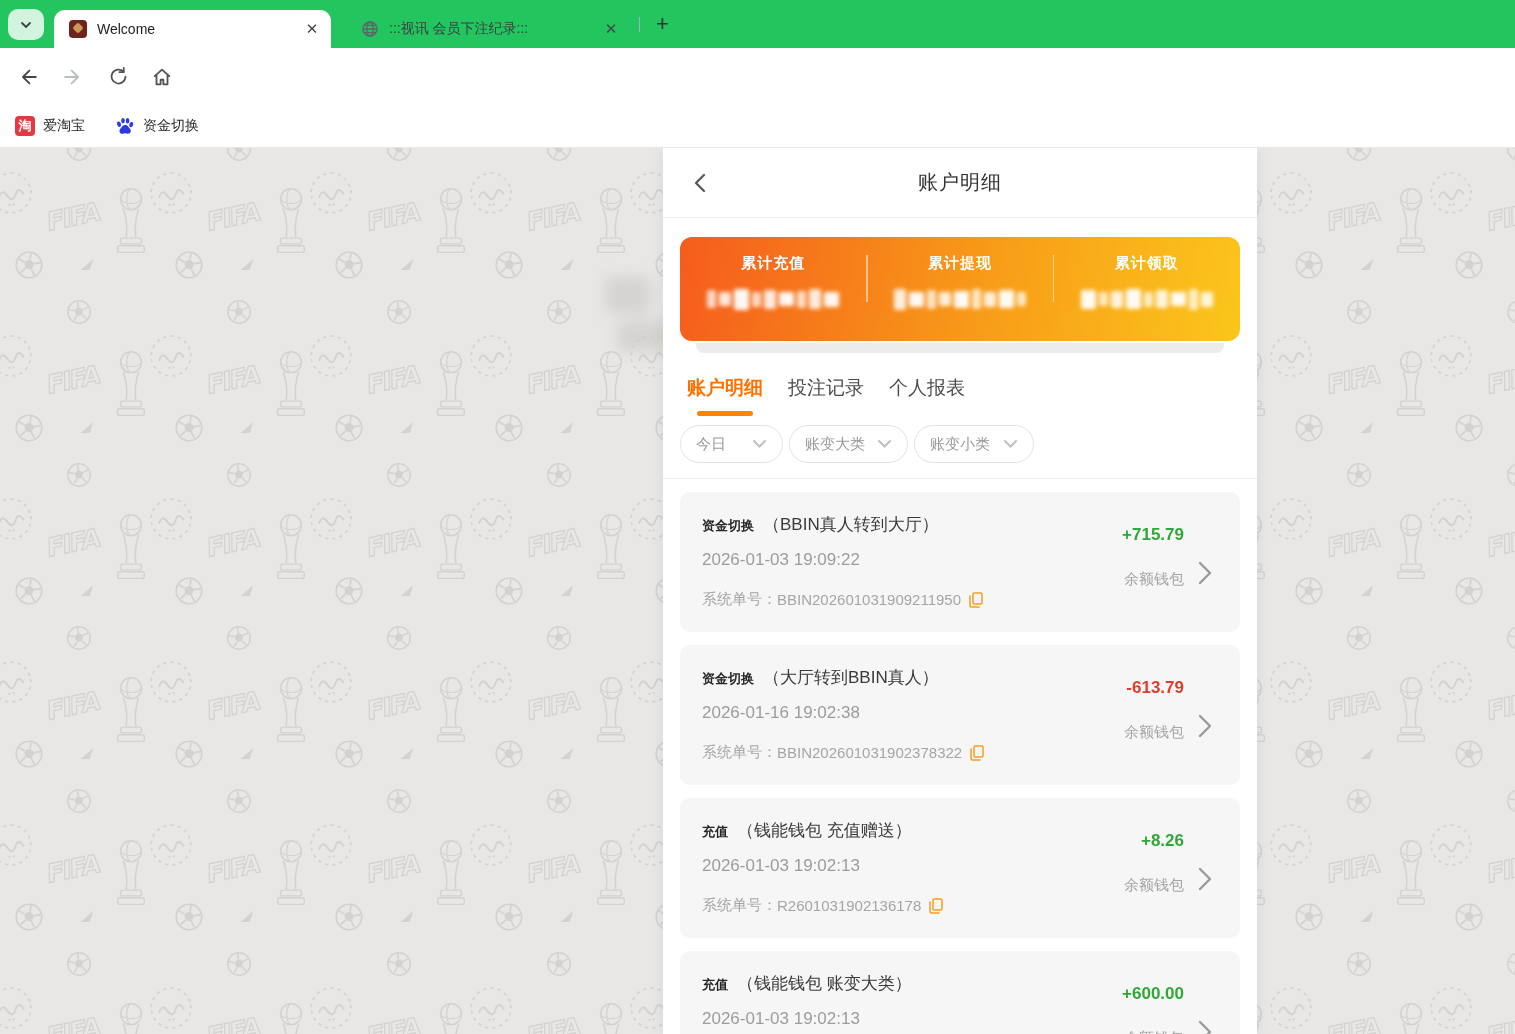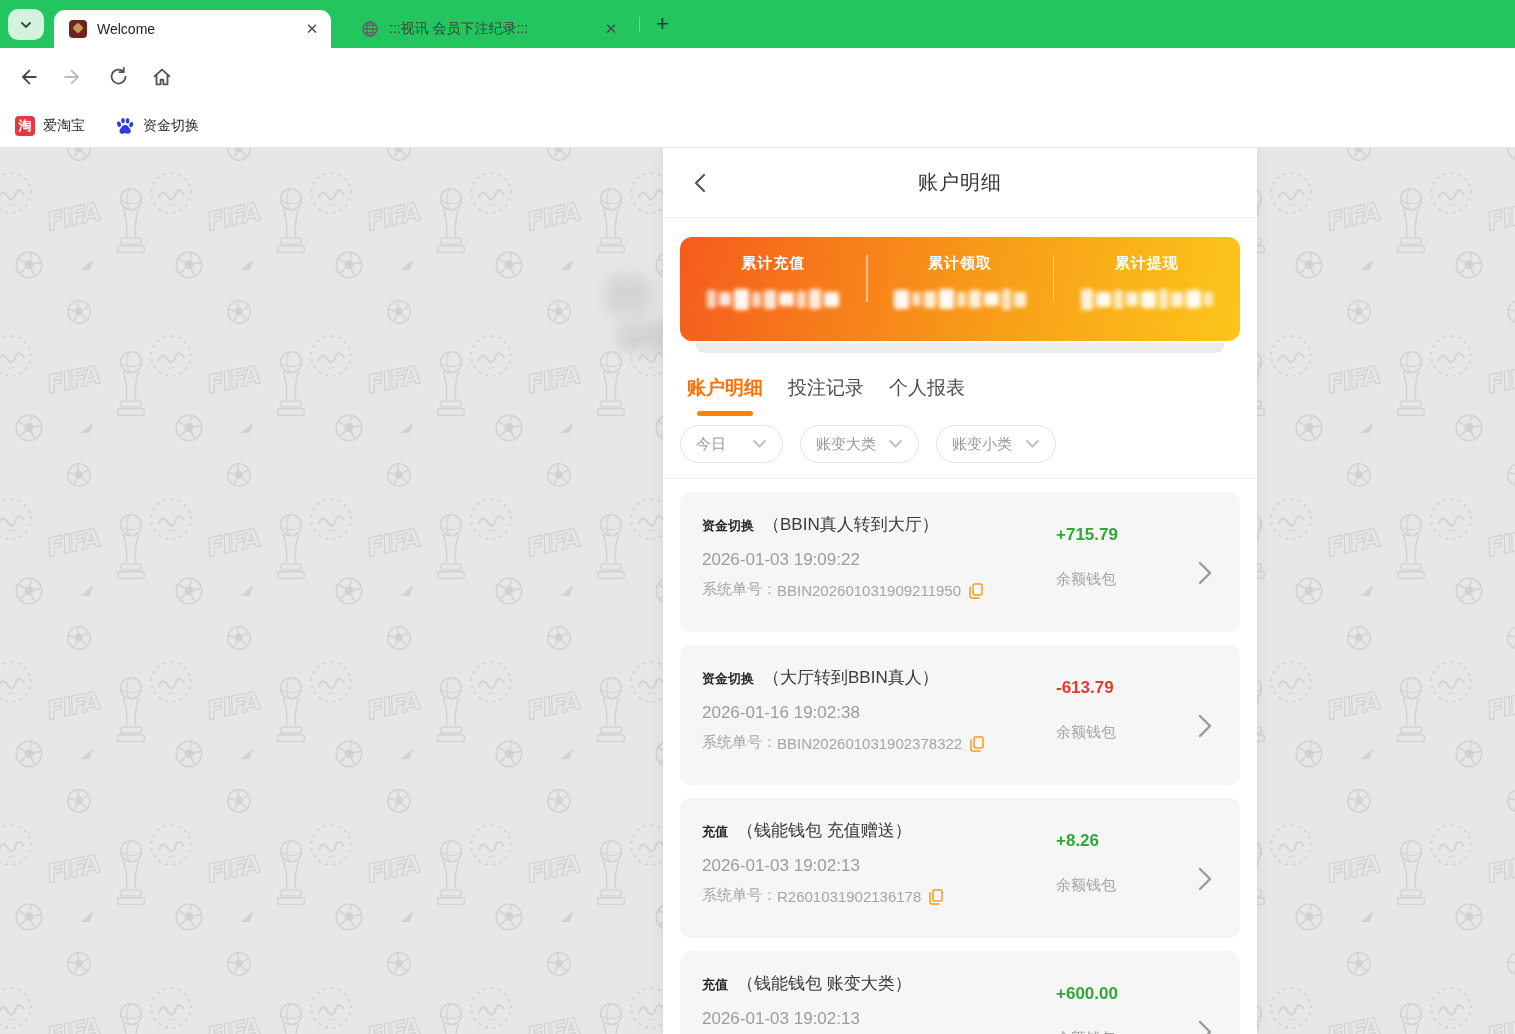--- a/index.html
+++ b/index.html
@@ -69,37 +69,37 @@
   .sum-div { position:absolute; top:18px; width:1.5px; height:47px; background:rgba(255,255,255,.5); }
   .sum-div.d1 { left:33.3%; } .sum-div.d2 { left:66.6%; }
   .card-shadow { margin:2px 16px 0; height:10px; background:#ececec; border-radius:0 0 8px 8px; }
 
   .ptabs { display:flex; gap:25px; padding:22px 0 0 24px; }
   .ptab { font-size:19px; color:#4b4b4b; cursor:pointer; }
   .ptab.active { color:#fe7000; font-weight:bold; }
   .ptab.active::after { content:""; display:block; width:56px; height:5px; border-radius:3px;
     background:#ff8300; margin:10px auto 0; }
 
-  .filters { display:flex; gap:17px; padding:9px 17px 15px; border-bottom:1px solid #ededed; }
+  .filters { display:flex; gap:6px; padding:9px 17px 15px; border-bottom:1px solid #ededed; }
   .pill { height:38px; border:1px solid #e3e3e3; border-radius:19px; display:flex; align-items:center;
     padding:0 15px; font-size:15px; color:#999; }
   .pill .ptxt { margin-right:auto; }
   .pill.w1 { width:103px; } .pill.w2 { width:119px; } .pill.w3 { width:120px; }
 
   .txn-list { padding:13px 17px 0; }
   .txn { background:#f6f6f6; border-radius:10px; height:140px; margin-bottom:13px;
     padding:21px 14px 0 22px; display:flex; }
   .txn-left { flex:1; min-width:0; }
   .txn-titlerow { display:flex; align-items:baseline; }
   .txn-type { font-size:13px; font-weight:bold; color:#262626; }
   .txn-detail { font-size:17px; color:#3a3a3a; margin-left:9px; }
   .txn-time { margin-top:14px; font-size:17px; color:#9c9c9c; }
-  .txn-orderrow { margin-top:10px; display:flex; align-items:flex-end; font-size:15px; color:#a5a5a5; }
+  .txn-orderrow { margin-top:20px; display:flex; align-items:center; font-size:15px; color:#a5a5a5; }
   .copy-icon { margin-left:8px; display:flex; }
-  .txn-right { width:128px; text-align:left; padding-top:12px; flex:0 0 auto; }
+  .txn-right { width:128px; text-align:right; padding-top:12px; flex:0 0 auto; }
   .amount { font-size:17px; font-weight:600; }
   .amount.pos { color:#2fa838; } .amount.neg { color:#e6392c; }
   .txn-wallet { margin-top:25px; font-size:15px; color:#a4a4a4; }
   .chev-wrap { width:42px; display:flex; align-items:center; justify-content:center; flex:0 0 auto; }
 </style>
 </head>
 <body>
 
 <div class="tabstrip">
   <div class="tab-search">
@@ -1219,45 +1219,45 @@
               <i style="width: 15px; height: 21px; opacity: 0.95;"></i>
               <i style="width: 9px; height: 15px; opacity: 0.75;"></i>
               <i style="width: 12px; height: 19px; opacity: 0.85;"></i>
               <i style="width: 15px; height: 14px; opacity: 0.95;"></i>
               <i style="width: 9px; height: 17px; opacity: 0.75;"></i>
               <i style="width: 12px; height: 20px; opacity: 0.85;"></i>
               <i style="width: 15px; height: 15px; opacity: 0.95;"></i>
             </div>
         </div>
         <div class="sum-col">
+          <div class="sum-label">累计提现</div>
+          <div class="masked">
+              <i style="width: 12px; height: 21px; opacity: 0.85;"></i>
+              <i style="width: 15px; height: 15px; opacity: 0.95;"></i>
+              <i style="width: 9px; height: 19px; opacity: 0.75;"></i>
+              <i style="width: 12px; height: 14px; opacity: 0.85;"></i>
+              <i style="width: 15px; height: 17px; opacity: 0.95;"></i>
+              <i style="width: 9px; height: 20px; opacity: 0.75;"></i>
+              <i style="width: 12px; height: 15px; opacity: 0.85;"></i>
+              <i style="width: 15px; height: 18px; opacity: 0.95;"></i>
+              <i style="width: 9px; height: 14px; opacity: 0.75;"></i>
+            </div>
+        </div>
+        <div class="sum-col">
           <div class="sum-label">累计领取</div>
           <div class="masked">
               <i style="width: 15px; height: 19px; opacity: 0.95;"></i>
               <i style="width: 9px; height: 14px; opacity: 0.75;"></i>
               <i style="width: 12px; height: 17px; opacity: 0.85;"></i>
               <i style="width: 15px; height: 20px; opacity: 0.95;"></i>
               <i style="width: 9px; height: 15px; opacity: 0.75;"></i>
               <i style="width: 12px; height: 18px; opacity: 0.85;"></i>
               <i style="width: 15px; height: 14px; opacity: 0.95;"></i>
               <i style="width: 9px; height: 21px; opacity: 0.75;"></i>
               <i style="width: 12px; height: 15px; opacity: 0.85;"></i>
-            </div>
-        </div>
-        <div class="sum-col">
-          <div class="sum-label">累计提现</div>
-          <div class="masked">
-              <i style="width: 12px; height: 21px; opacity: 0.85;"></i>
-              <i style="width: 15px; height: 15px; opacity: 0.95;"></i>
-              <i style="width: 9px; height: 19px; opacity: 0.75;"></i>
-              <i style="width: 12px; height: 14px; opacity: 0.85;"></i>
-              <i style="width: 15px; height: 17px; opacity: 0.95;"></i>
-              <i style="width: 9px; height: 20px; opacity: 0.75;"></i>
-              <i style="width: 12px; height: 15px; opacity: 0.85;"></i>
-              <i style="width: 15px; height: 18px; opacity: 0.95;"></i>
-              <i style="width: 9px; height: 14px; opacity: 0.75;"></i>
             </div>
         </div>
         <div class="sum-div d1"></div>
         <div class="sum-div d2"></div>
       </div>
       <div class="card-shadow"></div>
     </div>
 
     <div class="ptabs">
       <div class="ptab active">账户明细</div>

